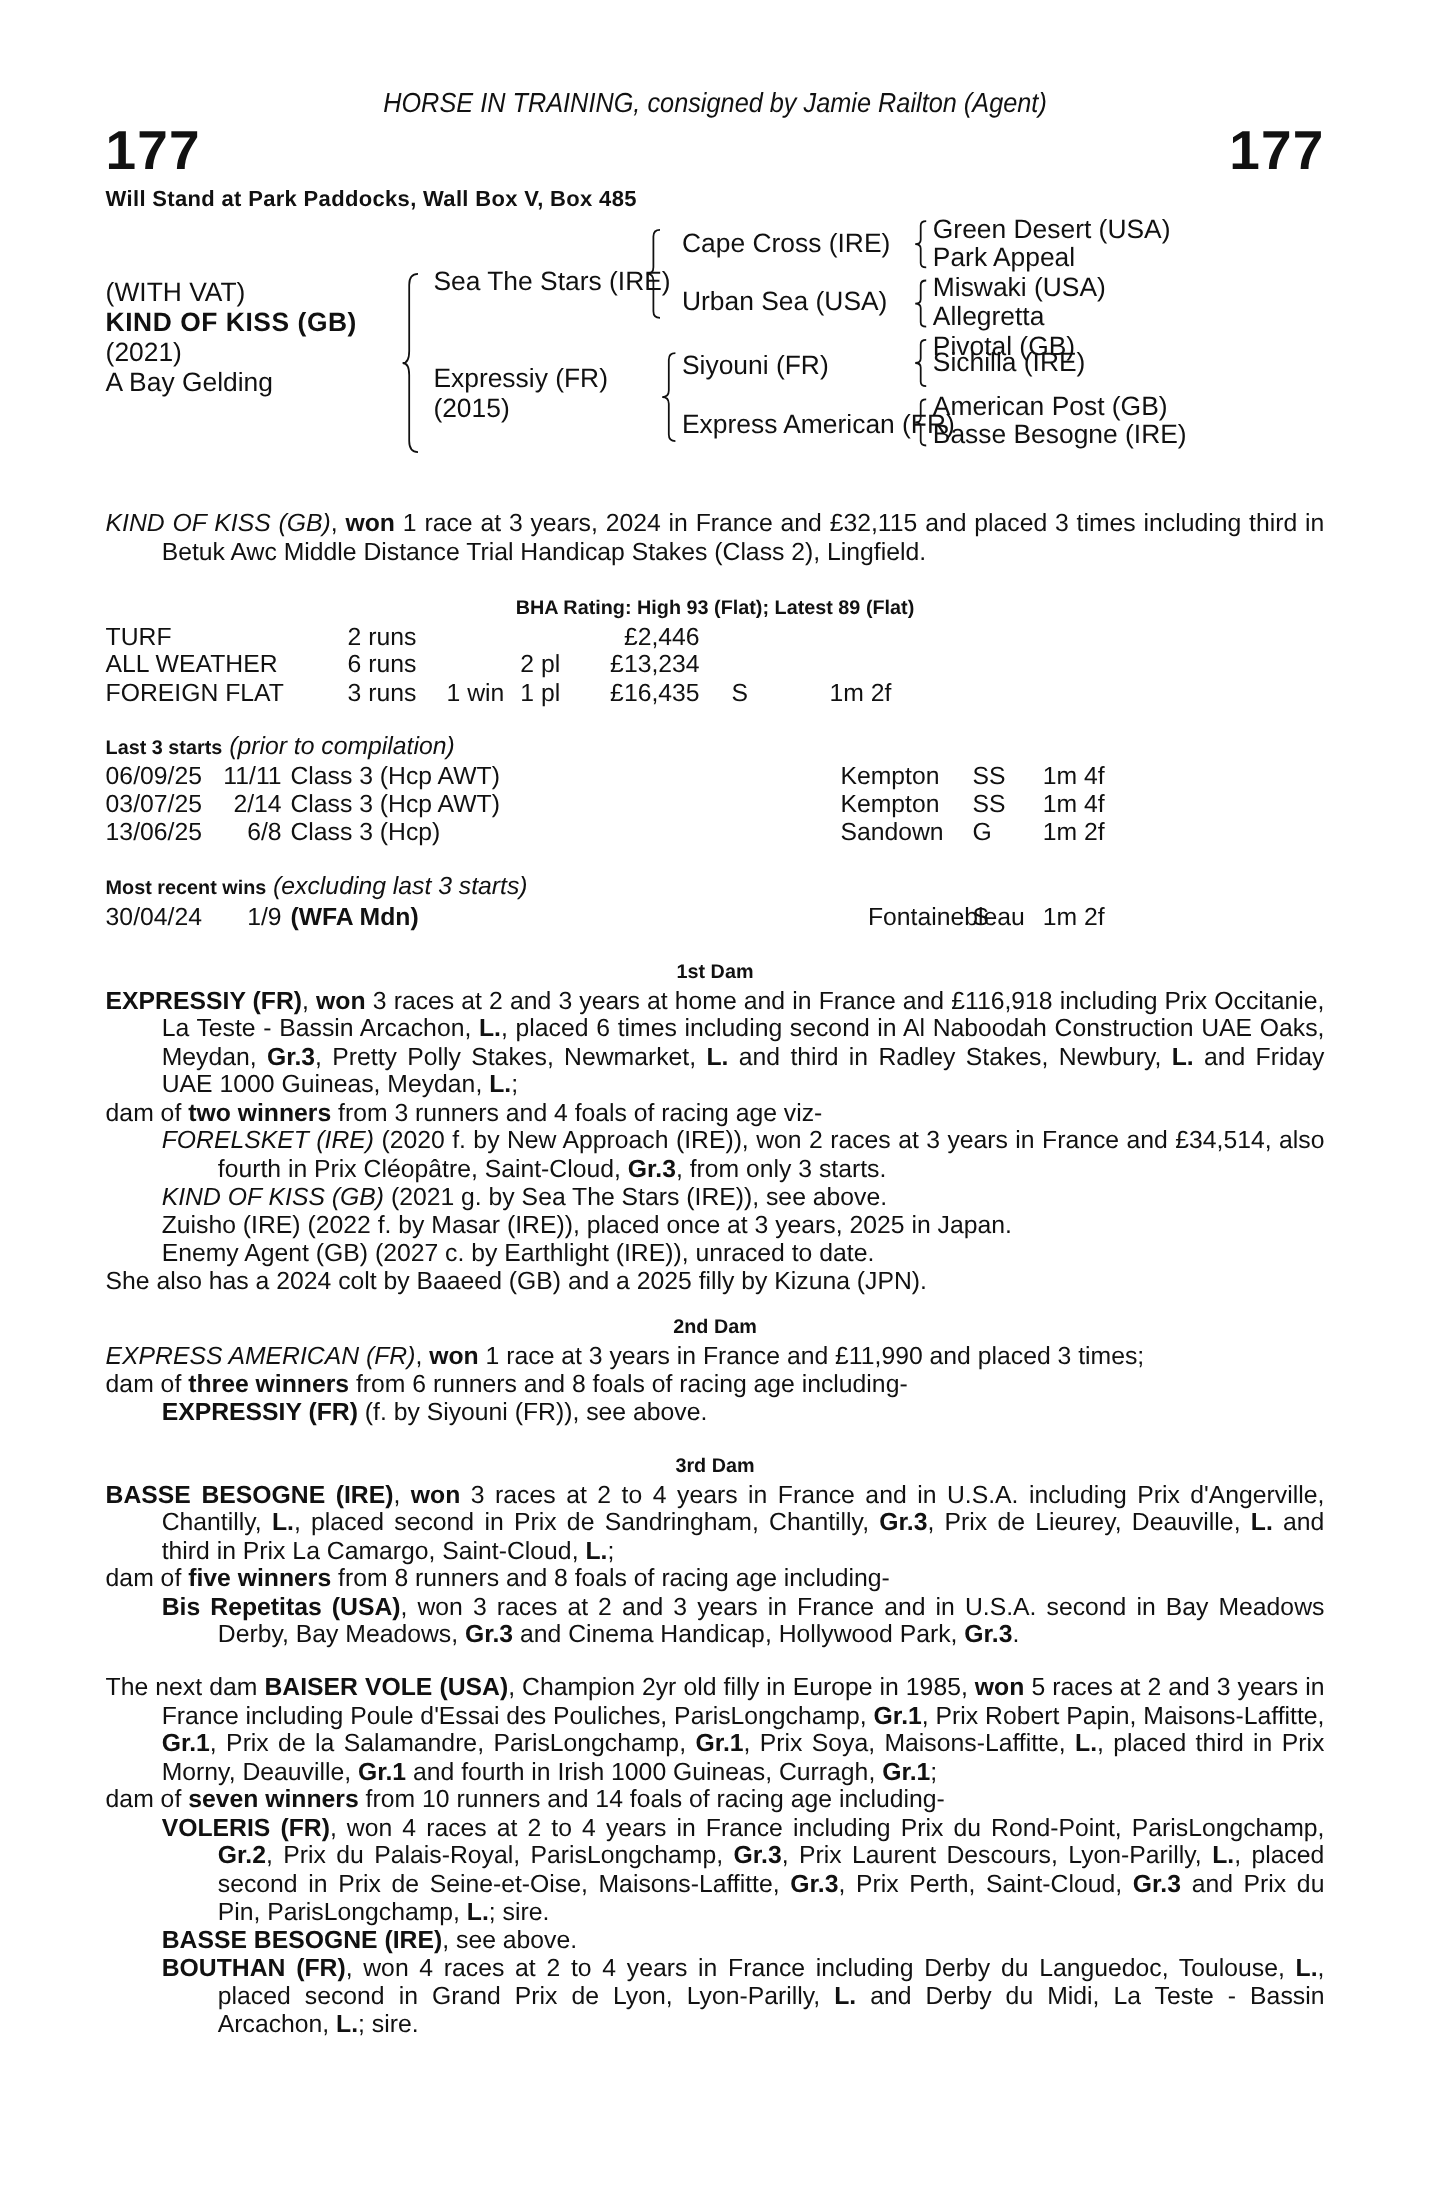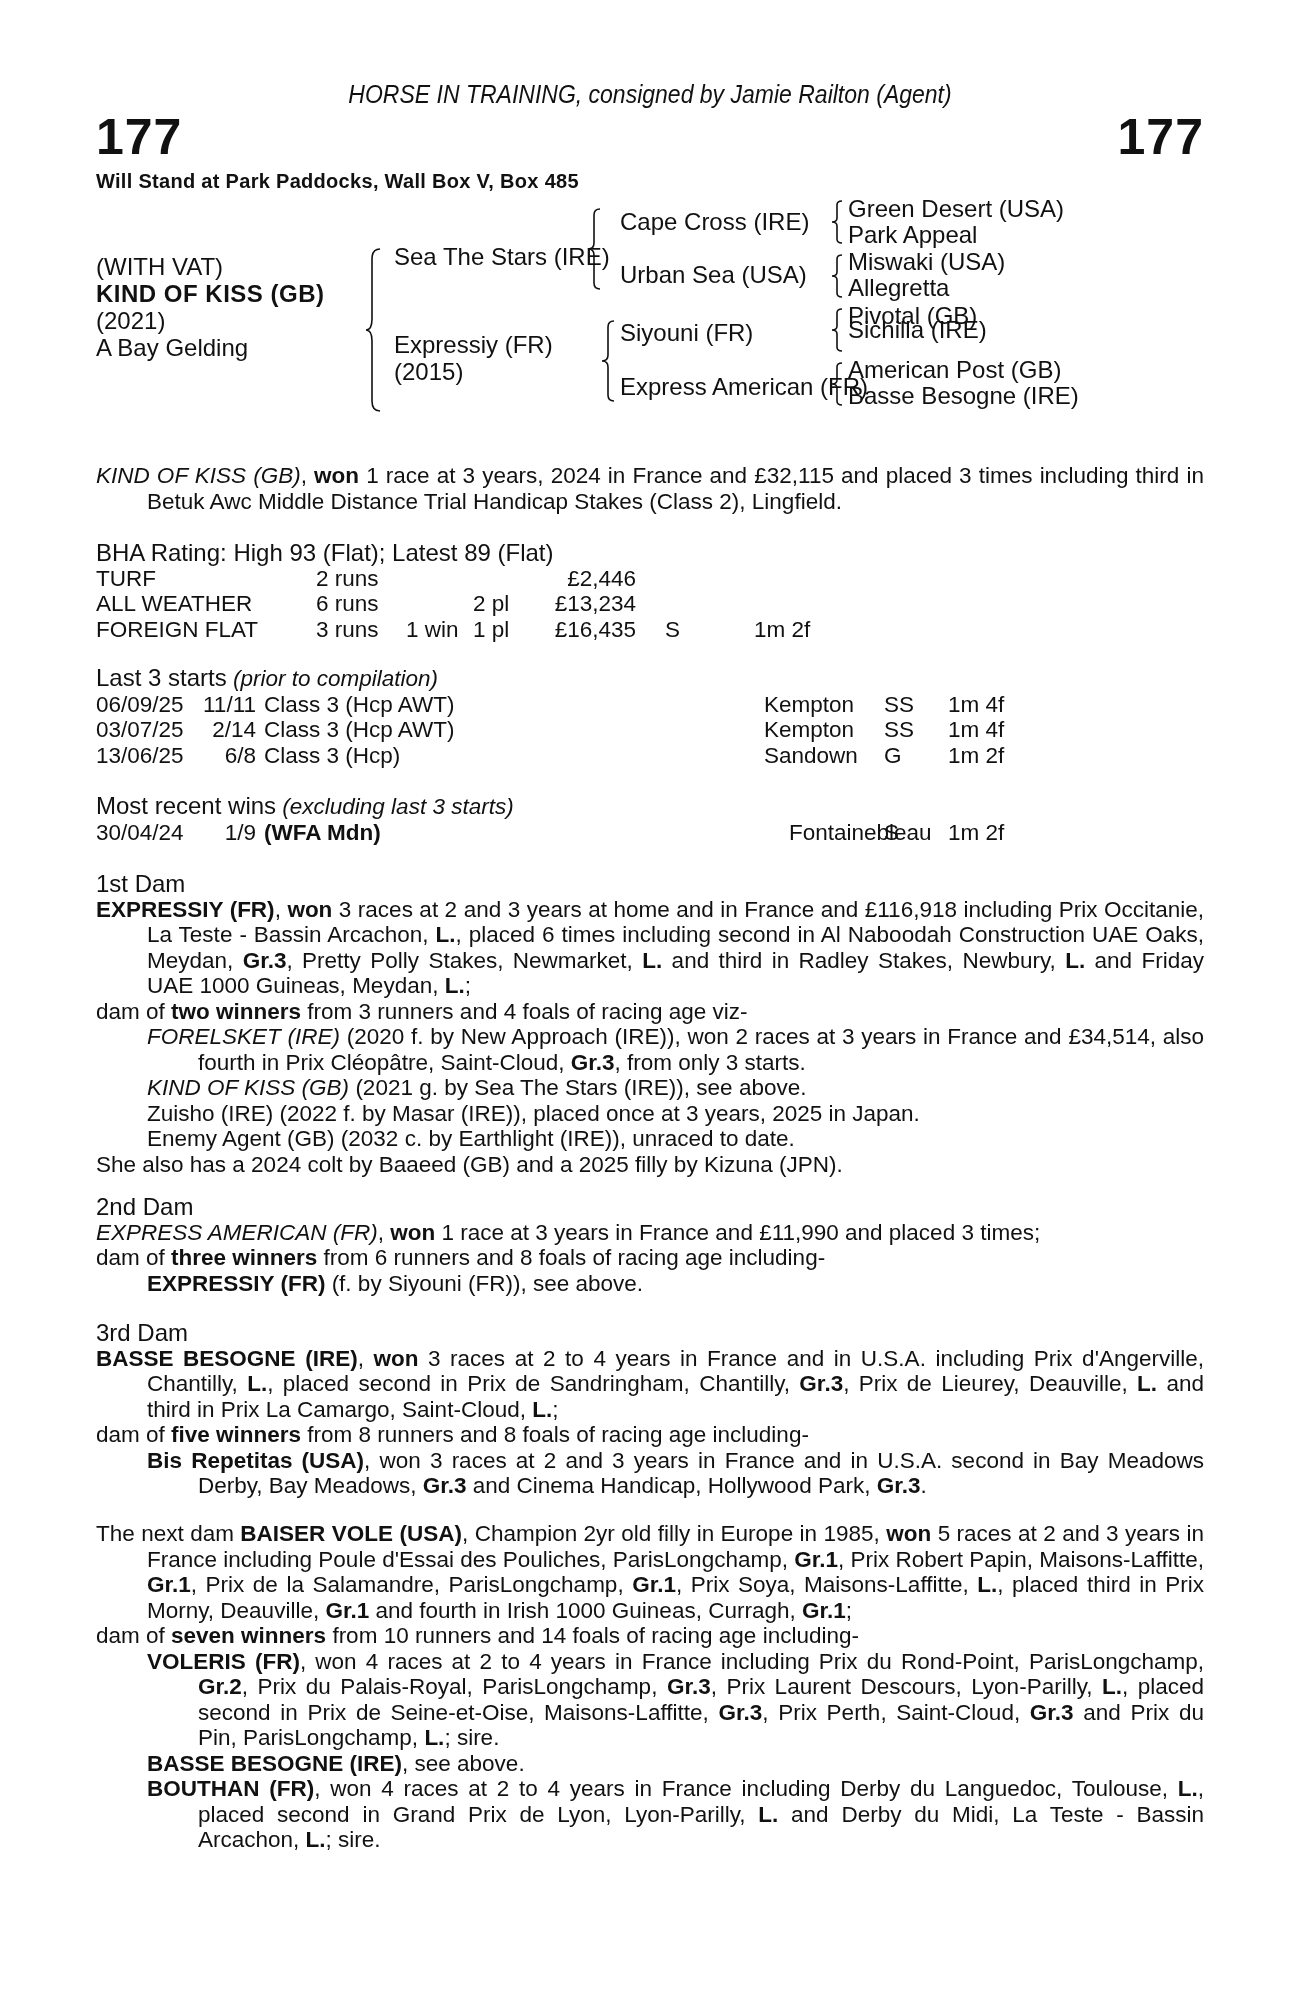--- a/index.html
+++ b/index.html
@@ -35,21 +35,21 @@
     svg.brace { position: absolute; overflow: visible; }
     svg.brace path { fill: none; stroke: #111; stroke-width: 1.6; }
     
     .txt { position: absolute; left: 0; width: 1108px; font-size: 22.5px; line-height: 25.5px; }
     .para { margin: 0; text-align: justify; }
     .hang { padding-left: 51px; text-indent: -51px; }
     .hang2 { padding-left: 102px; text-indent: -51px; }
     .hang3 { padding-left: 51px; }
     .b { font-weight: 900; }
     .i { font-style: italic; }
-    .sec-head { font-weight: 400; font-size: 24px; }
+    .sec-head { font-weight: 700; font-size: 18px; text-align: center; }
     .row { position: relative; height: 25.5px; white-space: nowrap; }
     .row span { position: absolute; top: 0; }
     .r { text-align: right; }
   </style>
 </head>
 <body>
 
 <div class="page">
 
   <div class="consignor">HORSE IN TRAINING, consigned by Jamie Railton (Agent)</div>
@@ -201,21 +201,21 @@
     <p class="para">
       <span>dam of </span><span class="b">two winners</span><span> from 3 runners and 4 foals of racing age viz-</span>
     </p>
     <p class="para hang2">
       <span class="i">FORELSKET (IRE)</span><span> (2020 f. by New Approach (IRE)), won 2 races at 3 years in France and £34,514, also fourth in Prix Cléopâtre, Saint-Cloud, </span><span class="b">Gr.3</span><span>, from only 3 starts.</span>
     </p>
     <p class="para hang3">
       <span class="i">KIND OF KISS (GB)</span><span> (2021 g. by Sea The Stars (IRE)), see above.</span>
     </p>
     <p class="para hang3">Zuisho (IRE) (2022 f. by Masar (IRE)), placed once at 3 years, 2025 in Japan.</p>
-    <p class="para hang3">Enemy Agent (GB) (2032 c. by Earthlight (IRE)), unraced to date.</p>
+    <p class="para hang3">Enemy Agent (GB) (2027 c. by Earthlight (IRE)), unraced to date.</p>
     <p class="para">She also has a 2024 colt by Baaeed (GB) and a 2025 filly by Kizuna (JPN).</p>
   </div>
 
   <div class="txt" style="top:1194px;">
     <div class="sec-head">2nd Dam</div>
     <p class="para hang">
       <span class="i">EXPRESS AMERICAN (FR)</span><span>, </span><span class="b">won</span><span> 1 race at 3 years in France and £11,990 and placed 3 times;</span>
     </p>
     <p class="para">
       <span>dam of </span><span class="b">three winners</span><span> from 6 runners and 8 foals of racing age including-</span>

